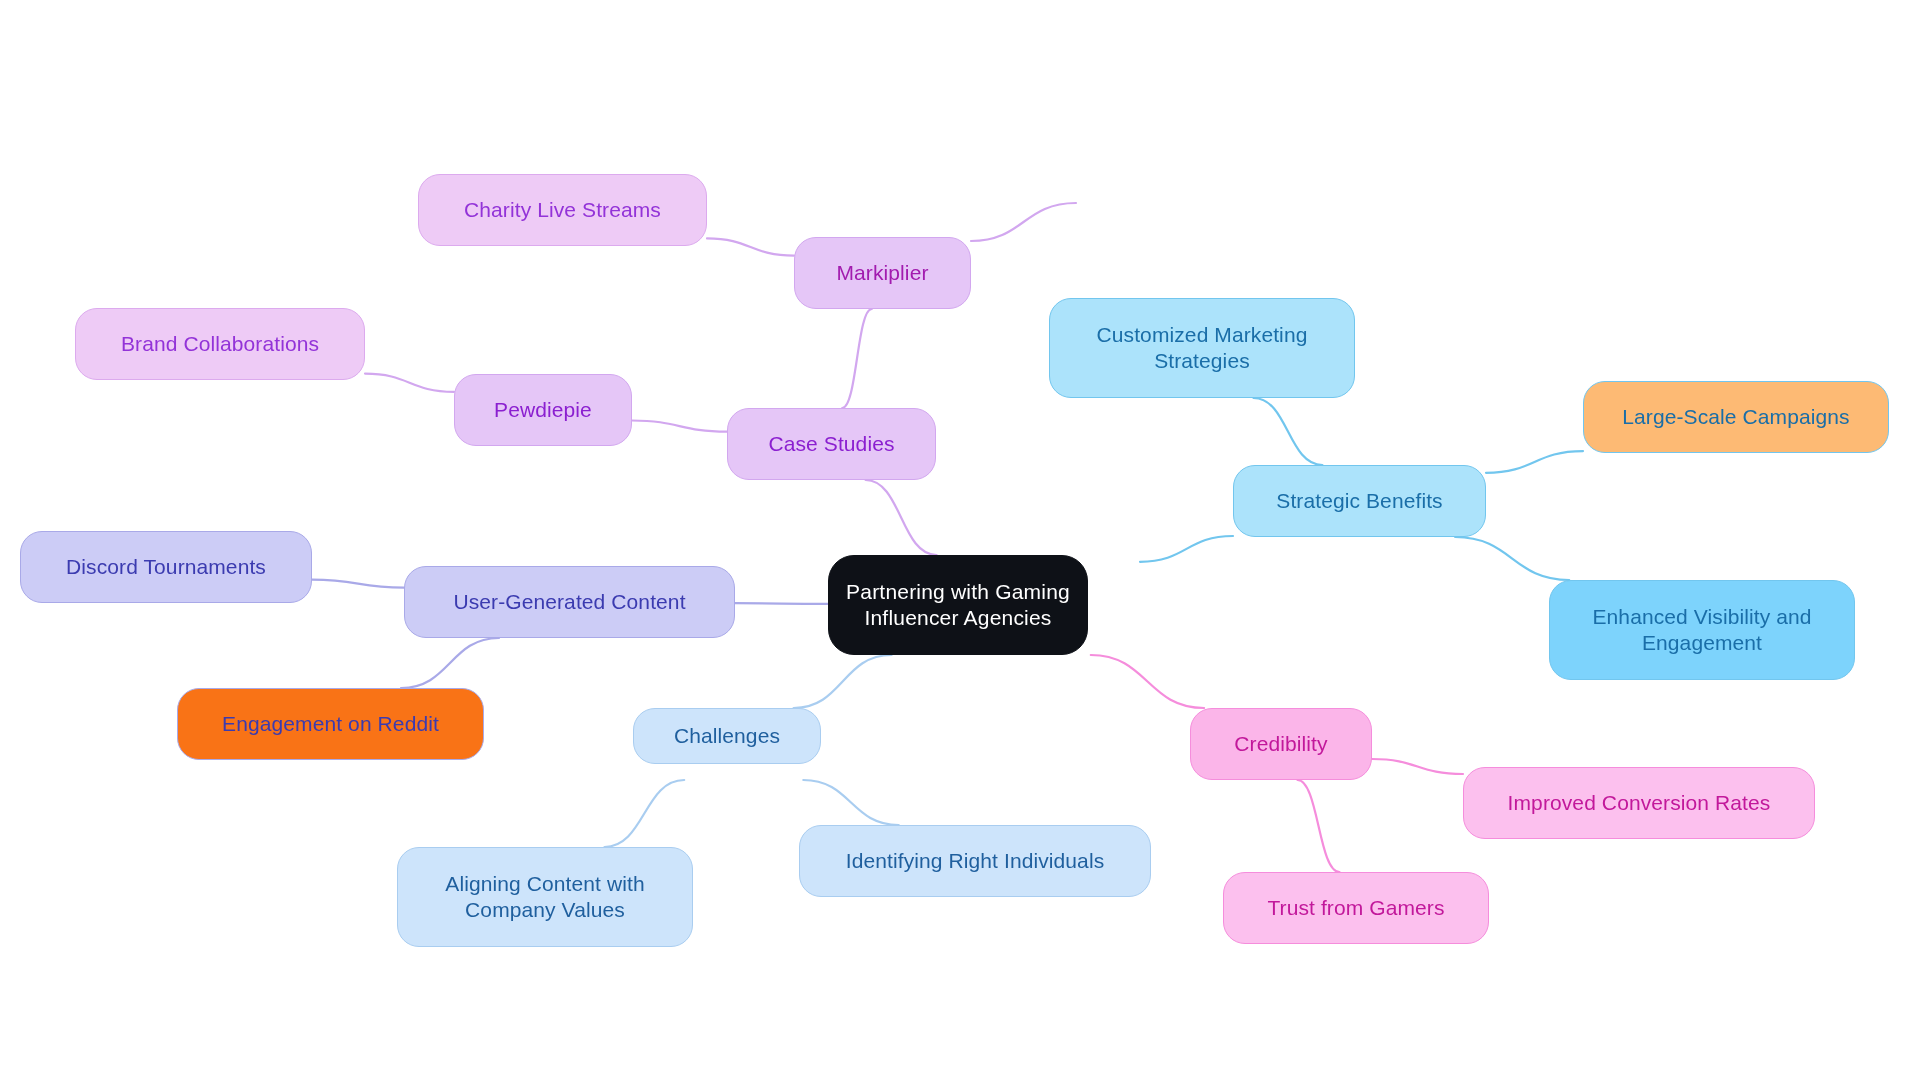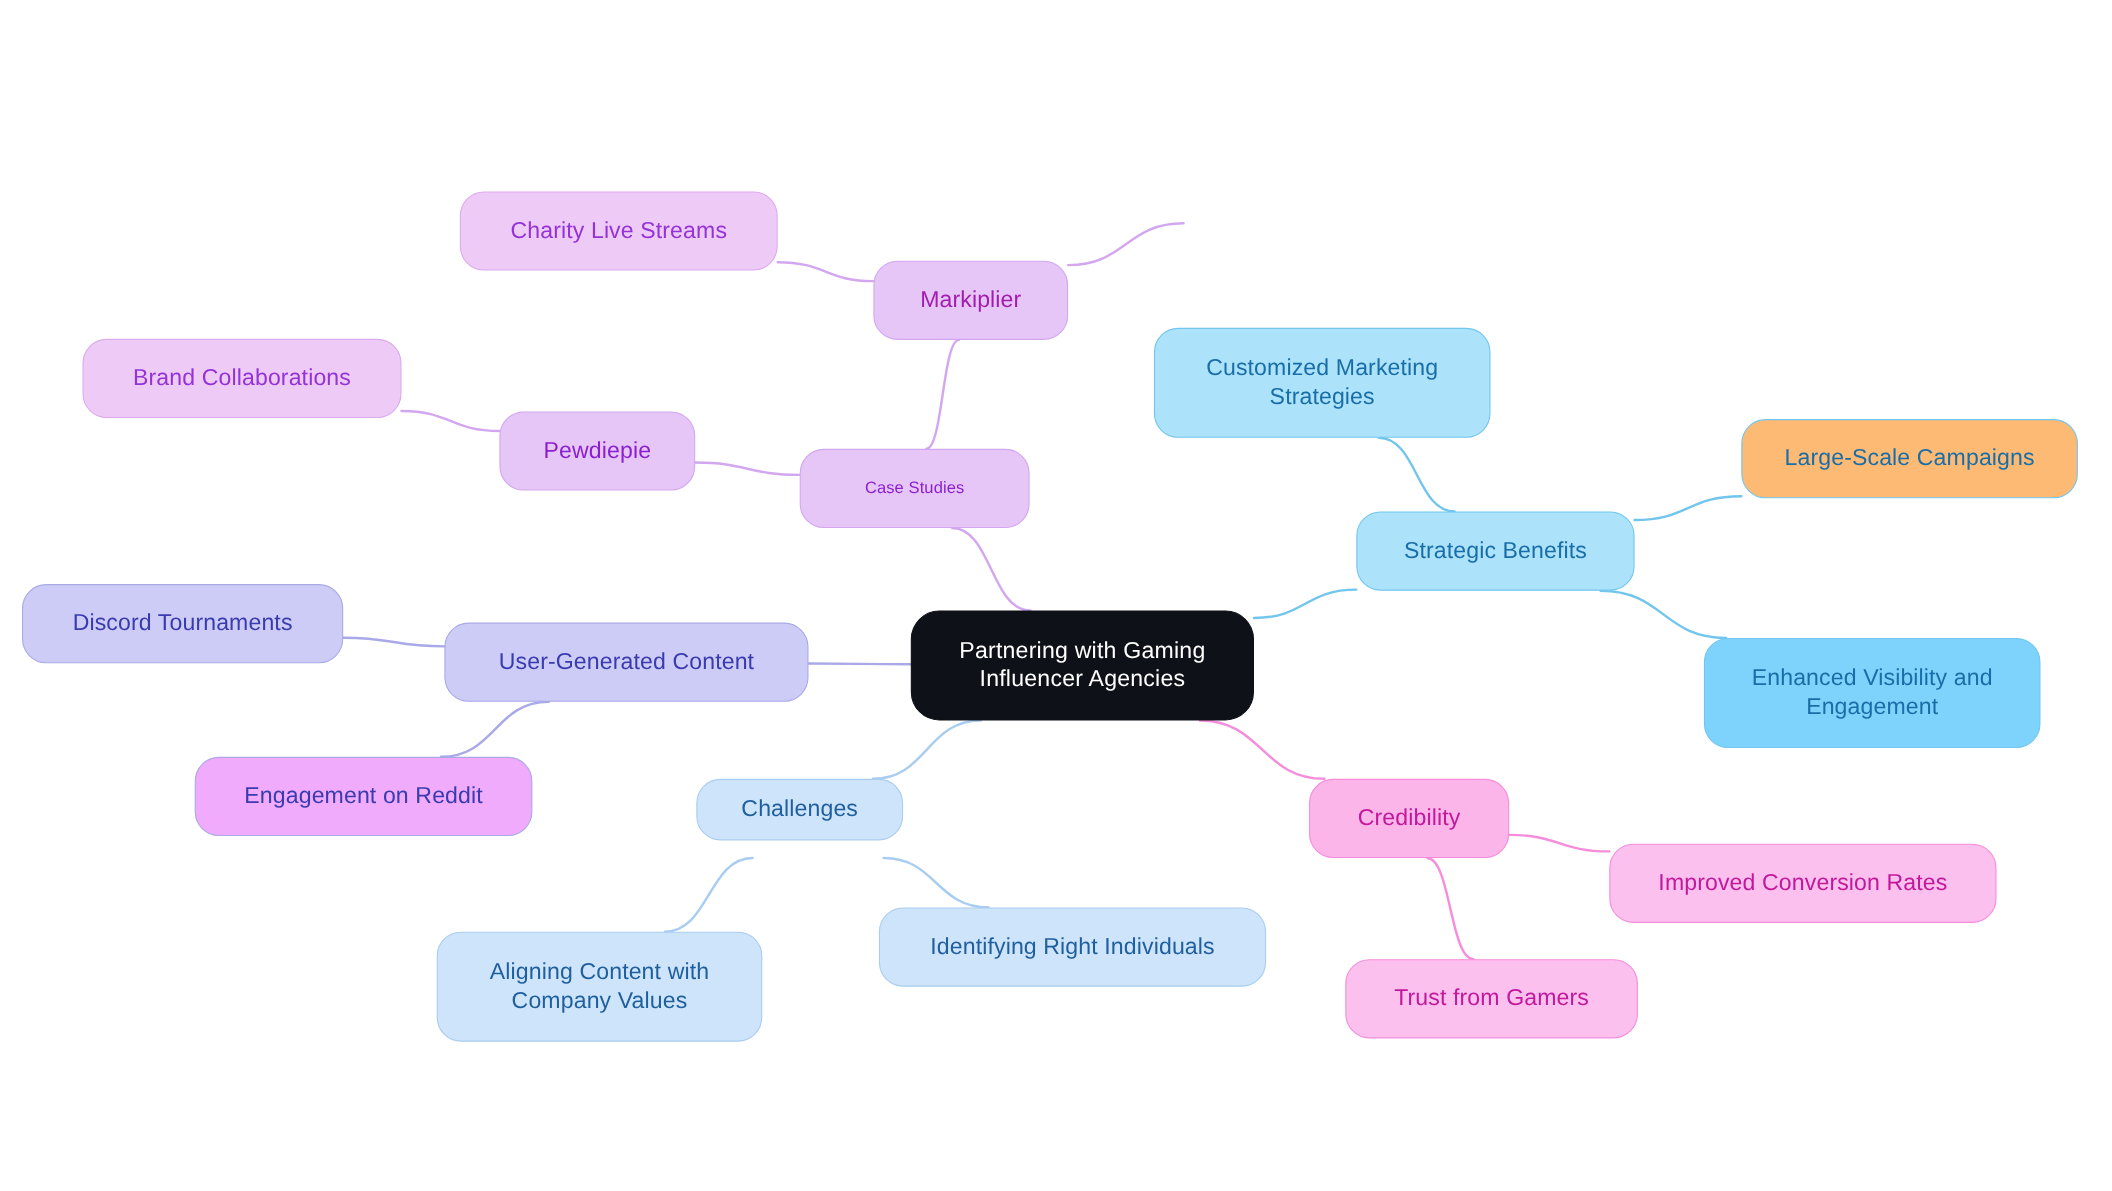--- a/index.html
+++ b/index.html
@@ -68,36 +68,36 @@
       <path d="M 828.0 603.9 C 781.5 603.9, 781.5 603.2, 735.0 603.2" fill="none" stroke="#a9a9e8" stroke-width="2.2" stroke-linecap="round"></path>
       <path d="M 404.0 587.6 C 358.0 587.6, 358.0 579.7, 312.0 579.7" fill="none" stroke="#a9a9e8" stroke-width="2.2" stroke-linecap="round"></path>
       <path d="M 499.0 638.0 C 450.0 638.0, 450.0 688.0, 401.0 688.0" fill="none" stroke="#a9a9e8" stroke-width="2.2" stroke-linecap="round"></path>
       <path d="M 936.6 555.0 C 901.1 555.0, 901.1 480.0, 865.6 480.0" fill="none" stroke="#d2a7ef" stroke-width="2.2" stroke-linecap="round"></path>
       <path d="M 842.2 408.0 C 857.0 408.0, 857.0 309.0, 871.8 309.0" fill="none" stroke="#d2a7ef" stroke-width="2.2" stroke-linecap="round"></path>
       <path d="M 727.0 431.7 C 679.5 431.7, 679.5 420.5, 632.0 420.5" fill="none" stroke="#d2a7ef" stroke-width="2.2" stroke-linecap="round"></path>
       <path d="M 794.0 255.6 C 750.5 255.6, 750.5 238.4, 707.0 238.4" fill="none" stroke="#d2a7ef" stroke-width="2.2" stroke-linecap="round"></path>
       <path d="M 971.0 241.0 C 1023.5 241.0, 1023.5 203.0, 1076.0 203.0" fill="none" stroke="#d2a7ef" stroke-width="2.2" stroke-linecap="round"></path>
       <path d="M 454.0 391.8 C 409.5 391.8, 409.5 373.6, 365.0 373.6" fill="none" stroke="#d2a7ef" stroke-width="2.2" stroke-linecap="round"></path>
     </svg>
-<div class="node root" style="left: 828px; top: 555px; width: 312px; height: 100px; background: rgb(14, 17, 23); border-color: rgb(14, 17, 23); color: rgb(255, 255, 255); font-size: 21px;">Partnering with Gaming
+<div class="node root" style="left: 828px; top: 555px; width: 260px; height: 100px; background: rgb(14, 17, 23); border-color: rgb(14, 17, 23); color: rgb(255, 255, 255); font-size: 21px;">Partnering with Gaming
 Influencer Agencies</div>
     <div class="node" style="left: 1233px; top: 465px; width: 253px; height: 72px; background: rgb(172, 227, 251); border-color: rgb(114, 198, 238); color: rgb(26, 110, 168); font-size: 21px;">Strategic Benefits</div>
     <div class="node" style="left: 1049px; top: 298px; width: 306px; height: 100px; background: rgb(172, 227, 251); border-color: rgb(114, 198, 238); color: rgb(26, 110, 168); font-size: 21px;">Customized Marketing
 Strategies</div>
     <div class="node" style="left: 1583px; top: 381px; width: 306px; height: 72px; background: #fdba74; border-color: rgb(114, 198, 238); color: rgb(26, 110, 168); font-size: 21px;">Large-Scale Campaigns</div>
     <div class="node" style="left: 1549px; top: 580px; width: 306px; height: 100px; background: #7dd3fc; border-color: rgb(114, 198, 238); color: rgb(26, 110, 168); font-size: 21px;">Enhanced Visibility and
 Engagement</div>
     <div class="node" style="left: 1190px; top: 708px; width: 182px; height: 72px; background: rgb(251, 181, 233); border-color: rgb(245, 141, 220); color: rgb(194, 24, 155); font-size: 21px;">Credibility</div>
     <div class="node" style="left: 1463px; top: 767px; width: 352px; height: 72px; background: rgb(252, 192, 238); border-color: rgb(245, 141, 220); color: rgb(194, 24, 155); font-size: 21px;">Improved Conversion Rates</div>
     <div class="node" style="left: 1223px; top: 872px; width: 266px; height: 72px; background: rgb(252, 192, 238); border-color: rgb(245, 141, 220); color: rgb(194, 24, 155); font-size: 21px;">Trust from Gamers</div>
     <div class="node" style="left: 633px; top: 708px; width: 188px; height: 56px; background: rgb(205, 228, 251); border-color: rgb(169, 205, 240); color: rgb(31, 95, 158); font-size: 21px;">Challenges</div>
     <div class="node" style="left: 799px; top: 825px; width: 352px; height: 72px; background: rgb(205, 228, 251); border-color: rgb(169, 205, 240); color: rgb(31, 95, 158); font-size: 21px;">Identifying Right Individuals</div>
     <div class="node" style="left: 397px; top: 847px; width: 296px; height: 100px; background: rgb(205, 228, 251); border-color: rgb(169, 205, 240); color: rgb(31, 95, 158); font-size: 21px;">Aligning Content with
 Company Values</div>
     <div class="node" style="left: 404px; top: 566px; width: 331px; height: 72px; background: rgb(204, 204, 246); border-color: rgb(169, 169, 232); color: rgb(59, 59, 176); font-size: 21px;">User-Generated Content</div>
     <div class="node" style="left: 20px; top: 531px; width: 292px; height: 72px; background: rgb(204, 204, 246); border-color: rgb(169, 169, 232); color: rgb(59, 59, 176); font-size: 21px;">Discord Tournaments</div>
-    <div class="node" style="left: 177px; top: 688px; width: 307px; height: 72px; background: #f0abfc; border-color: rgb(169, 169, 232); color: rgb(59, 59, 176); font-size: 21px;">Engagement on Reddit</div>
-    <div class="node" style="left: 727px; top: 408px; width: 209px; height: 72px; background: rgb(229, 198, 247); border-color: rgb(210, 167, 239); color: rgb(139, 31, 208); font-size: 15px;">Case Studies</div>
+    <div class="node" style="left: 177px; top: 688px; width: 307px; height: 72px; background: #f97316; border-color: rgb(169, 169, 232); color: rgb(59, 59, 176); font-size: 21px;">Engagement on Reddit</div>
+    <div class="node" style="left: 727px; top: 408px; width: 209px; height: 72px; background: rgb(229, 198, 247); border-color: rgb(210, 167, 239); color: rgb(139, 31, 208); font-size: 21px;">Case Studies</div>
     <div class="node" style="left: 794px; top: 237px; width: 177px; height: 72px; background: rgb(229, 198, 247); border-color: rgb(210, 167, 239); color: #a21caf; font-size: 21px; text-align: center;">Markiplier</div>
     <div class="node" style="left: 454px; top: 374px; width: 178px; height: 72px; background: rgb(229, 198, 247); border-color: rgb(210, 167, 239); color: rgb(139, 31, 208); font-size: 21px;">Pewdiepie</div>
     <div class="node" style="left: 418px; top: 174px; width: 289px; height: 72px; background: rgb(238, 203, 246); border-color: rgb(220, 170, 238); color: rgb(147, 51, 216); font-size: 21px;">Charity Live Streams</div>
     <div class="node" style="left: 75px; top: 308px; width: 290px; height: 72px; background: rgb(238, 203, 246); border-color: rgb(220, 170, 238); color: rgb(147, 51, 216); font-size: 21px;">Brand Collaborations</div>
   </div>
 
 </body></html>

